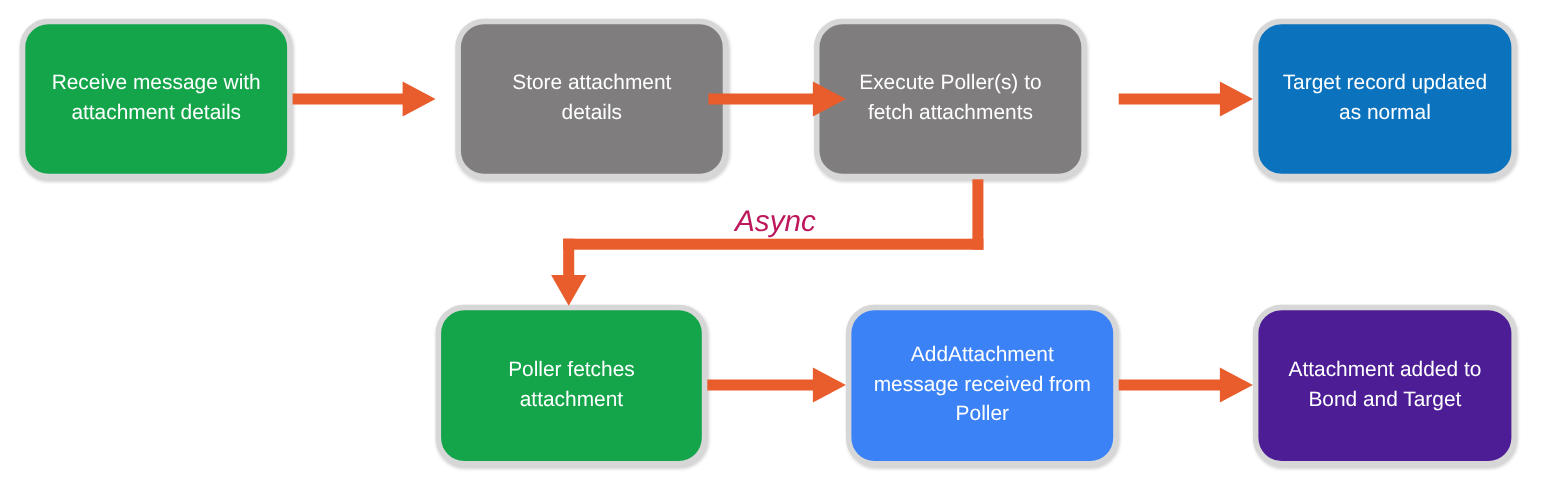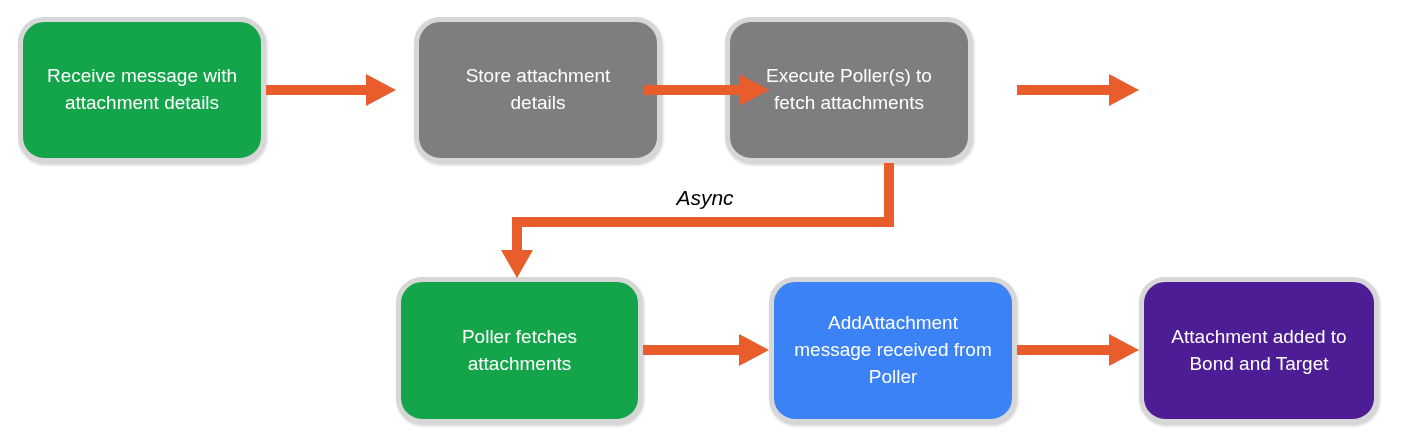--- a/index.html
+++ b/index.html
@@ -39,44 +39,47 @@
     position:absolute;width:0;height:0;
     border-left:16px solid transparent;
     border-right:16px solid transparent;
     border-top:28px solid var(--orange,#e95c2b);
   }
   .async-label{
     position:absolute;
     left:640px;top:186px;width:130px;
     text-align:center;
     font-style:italic;
-    font-size:21px;
-    color:#000000;
+    font-size:27px;
+    color:#be185d;
   }
 </style>
 </head>
 <body>
 
 <div class="canvas">
 
   <div class="node" style="left: 18px; top: 17px; width: 248px; height: 146px; background: rgb(20, 165, 75);">
     <span class="node-label">Receive message with attachment details</span>
   </div>
 
   <div class="node" style="left: 414px; top: 17px; width: 248px; height: 146px; background: rgb(127, 125, 126);">
     <span class="node-label">Store attachment details</span>
   </div>
 
-  <div class="node" style="left: 725px; top: 17px; width: 248px; height: 146px; background: rgb(127, 125, 126);">
+  <div class="node" style="left: 740px; top: 17px; width: 248px; height: 146px; background: rgb(127, 125, 126);">
     <span class="node-label">Execute Poller(s) to fetch attachments</span>
   </div>
 
+  <div class="node" style="left: 1139px; top: 17px; width: 240px; height: 146px; background: rgb(11, 114, 190);">
+    <span class="node-label">Target record updated as normal</span>
+  </div>
 
   <div class="node" style="left: 396px; top: 277px; width: 247px; height: 147px; background: rgb(20, 165, 75);">
-    <span class="node-label">Poller fetches attachments</span>
+    <span class="node-label">Poller fetches attachment</span>
   </div>
 
   <div class="node" style="left: 769px; top: 277px; width: 248px; height: 147px; background: #3b82f6;">
     <span class="node-label">AddAttachment message received from Poller</span>
   </div>
 
   <div class="node" style="left: 1139px; top: 277px; width: 240px; height: 147px; background: #4c1d95;">
     <span class="node-label">Attachment added to Bond and Target</span>
   </div>
 

